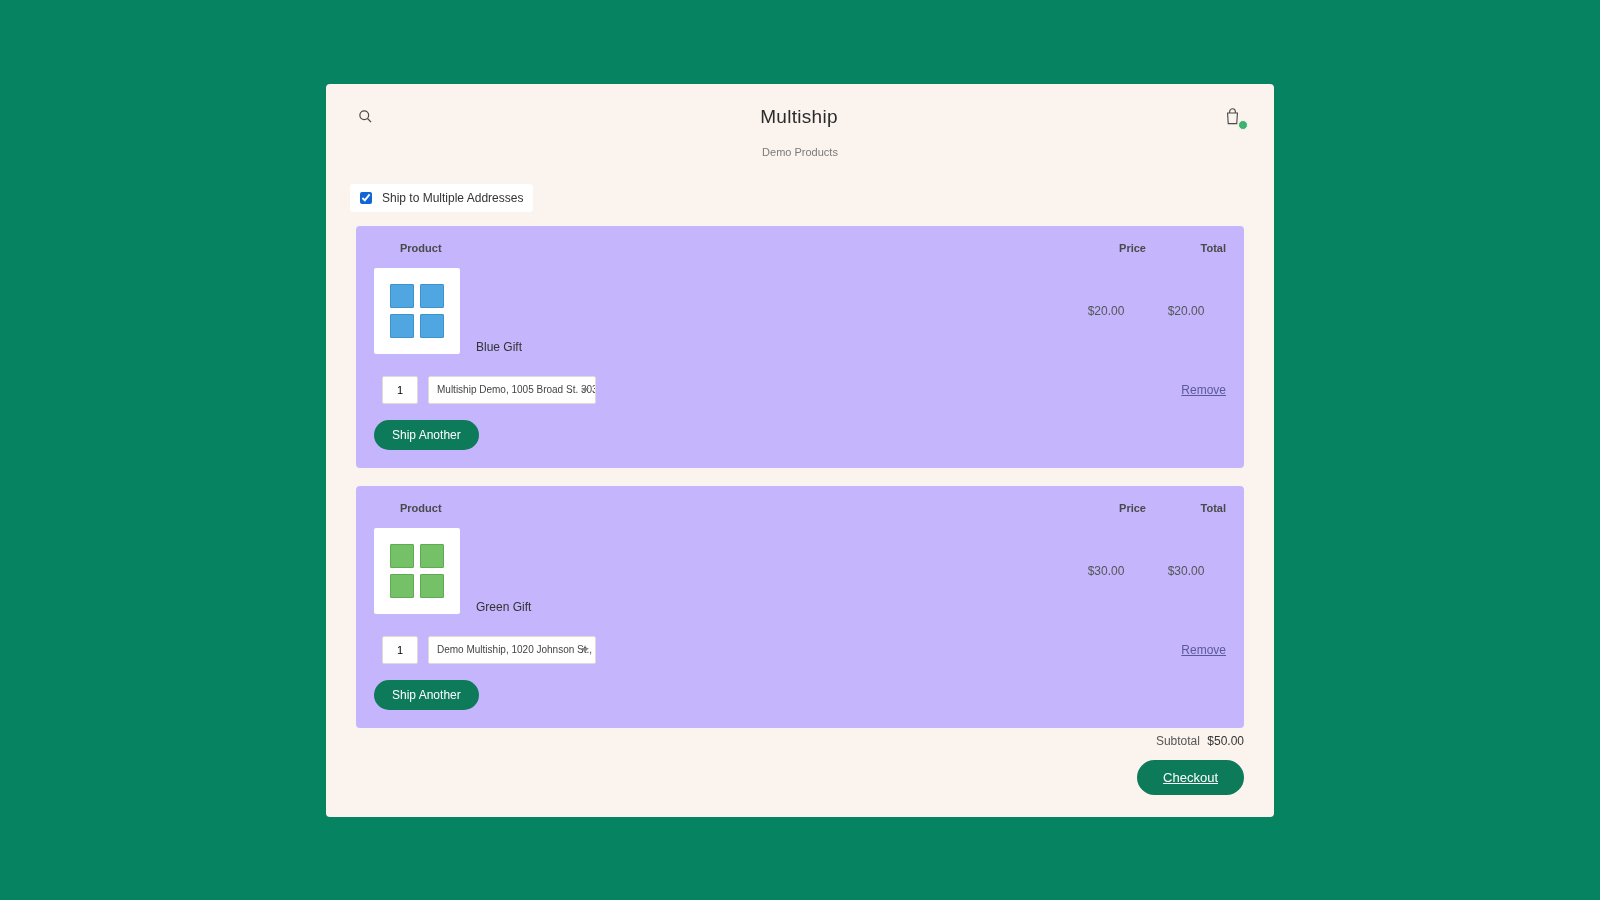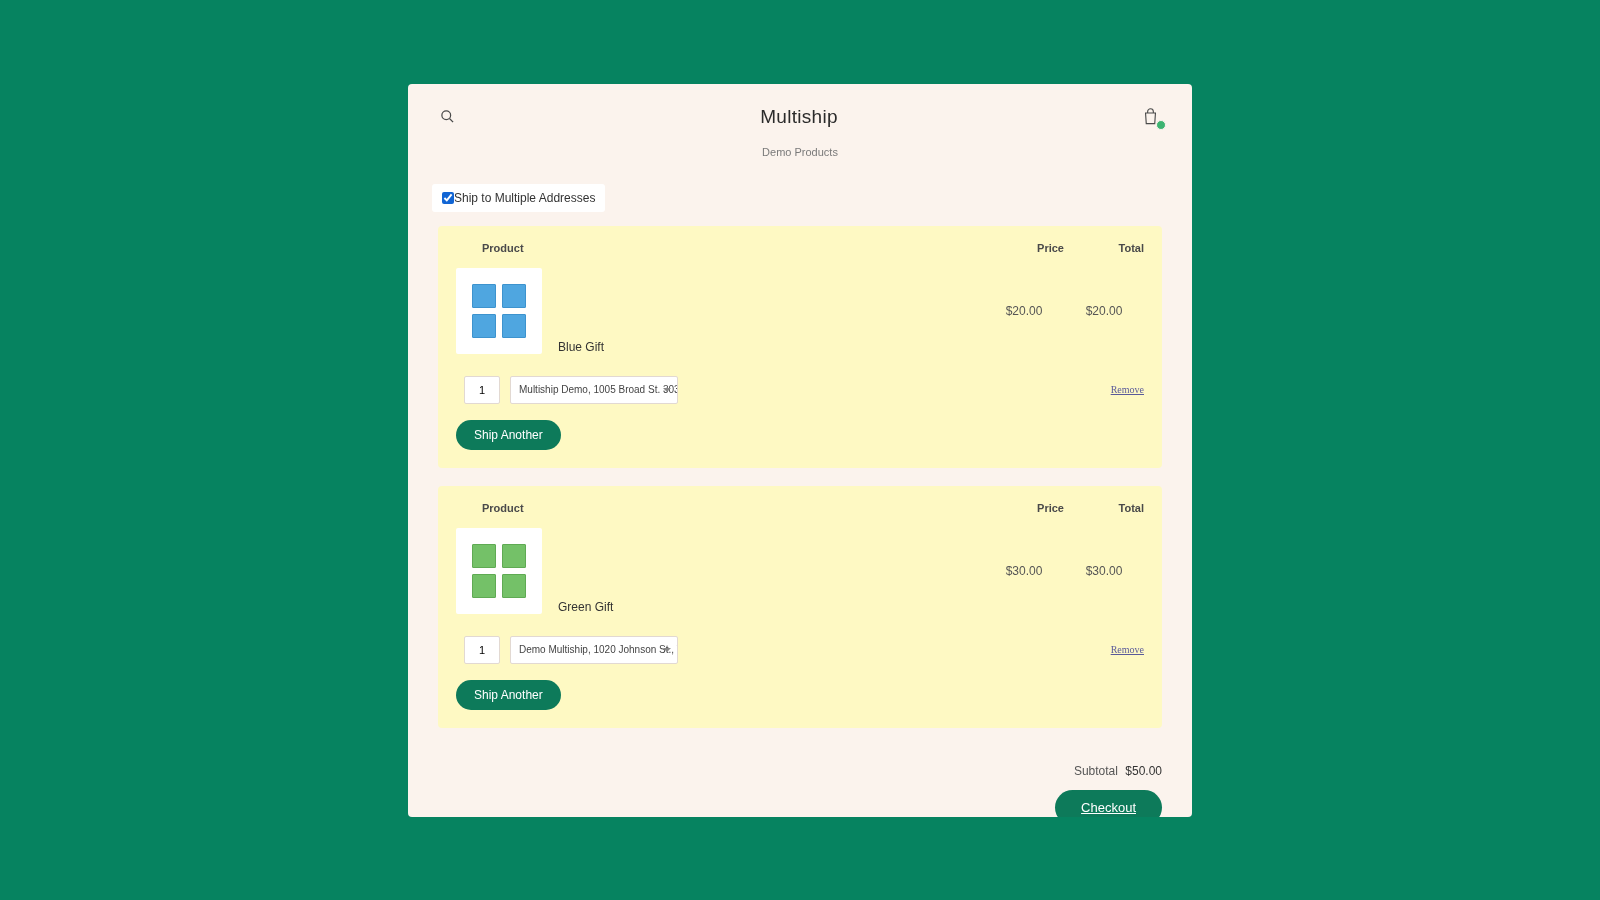--- a/index.html
+++ b/index.html
@@ -5,21 +5,21 @@
   * { box-sizing: border-box; margin: 0; padding: 0; }
   html, body { width: 1600px; height: 900px; overflow: hidden; }
   body {
     background: #068360;
     font-family: -apple-system, BlinkMacSystemFont, "Segoe UI", Helvetica, Arial, sans-serif;
     display: flex;
     align-items: center;
     justify-content: center;
   }
   .card {
-    width: 784px;
+    width: 948px;
     height: 733px;
     background: #fbf3ed;
     border-radius: 4px;
     padding: 18px 30px 22px 30px;
     overflow: hidden;
     position: relative;
   }
   
   .hdr {
     display: flex;
@@ -54,35 +54,36 @@
   .nav-sub {
     text-align: center;
     font-size: 11px;
     color: #7a7a7a;
     margin-top: 14px;
   }
   
   .multi-row {
     display: inline-flex;
     align-items: center;
+    gap: 10px;
     background: #ffffff;
     border-radius: 3px;
     padding: 7px 10px;
     margin-top: 26px;
     margin-left: -6px;
   }
   .multi-row input[type=checkbox]{
     width: 12px; height: 12px;
     accent-color: #1165d4;
   }
   .multi-label { font-size: 12px; color: #333; }
   
   .blocks { margin-top: 14px; display: flex; flex-direction: column; gap: 18px; }
   .block {
-    background: #fef9c3;
+    background: #c4b5fd;
     border-radius: 4px;
     padding: 16px 18px 18px 18px;
   }
   .cols {
     display: grid;
     grid-template-columns: 1fr 80px 80px;
     font-size: 11px;
     color: #4a4a4a;
     font-weight: 600;
     padding-left: 26px;
@@ -138,39 +139,38 @@
   }
   .addr::after {
     content: "";
     position: absolute; right: 6px; top: 11px;
     border-left: 4px solid transparent;
     border-right: 4px solid transparent;
     border-top: 4px solid #888;
   }
   .remove {
     margin-left: auto;
-    font-size: 10px;
+    font-size: 12px;
     color: #5a5a9a;
     text-decoration: underline;
     cursor: pointer;
-    font-family: Liberation Serif, serif;
   }
   .ship-another {
     margin-top: 16px;
     background: #0d7a5a;
     color: #fff;
     font-size: 12px;
     border: none;
     border-radius: 999px;
     padding: 8px 18px;
     cursor: pointer;
   }
   
   .footer {
-    margin-top: 36px;
+    margin-top: 6px;
     display: flex;
     flex-direction: column;
     align-items: flex-end;
     gap: 12px;
   }
   .subtotal { font-size: 12px; color: #333; }
   .subtotal .lbl { color: #555; margin-right: 4px; }
   .checkout {
     background: #0d7a5a;
     color: #fff;

